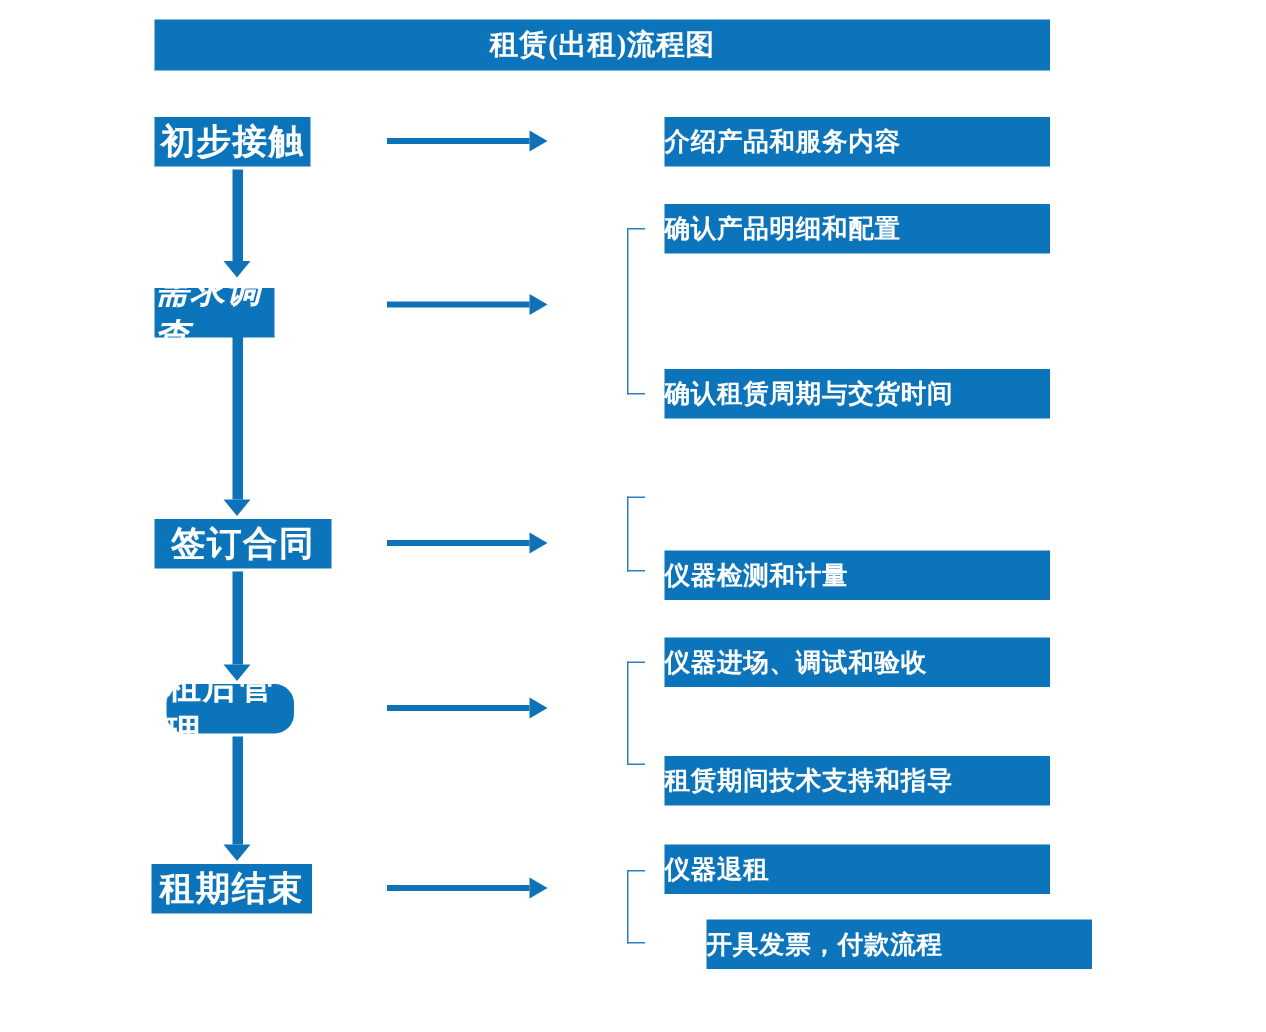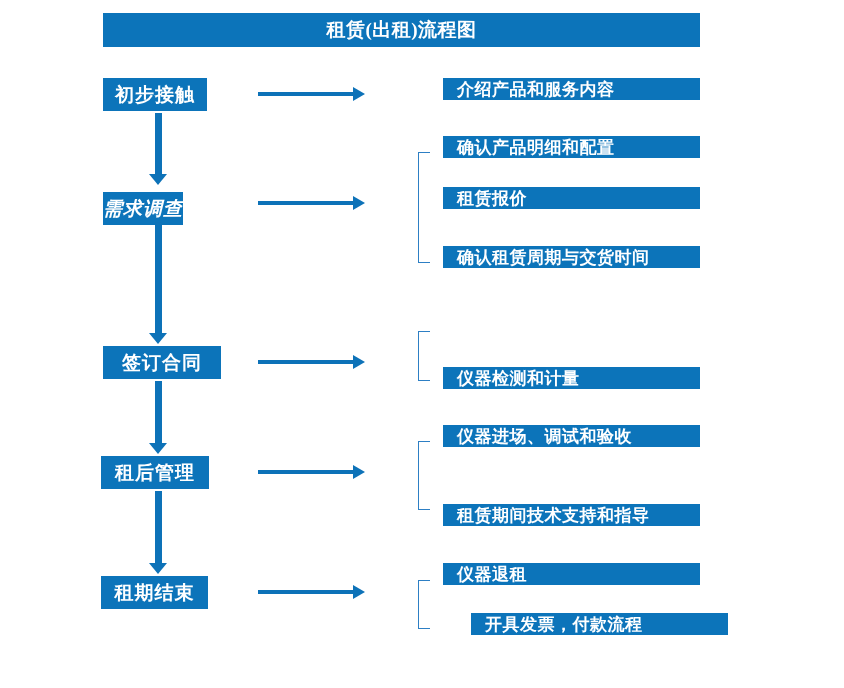--- a/index.html
+++ b/index.html
@@ -37,40 +37,39 @@
     align-items: center;
     justify-content: center;
     letter-spacing: 0.5px;
   }
 
   
   .stage-box {
     position: absolute;
     background: #0c74ba;
     color: #ffffff;
-    font-size: 19px;
+    font-size: 23px;
     font-weight: bold;
     display: flex;
     align-items: center;
     justify-content: center;
     letter-spacing: 1px;
     height: 33px;
   }
 
   
   .detail-box {
     position: absolute;
     background: #0c74ba;
     color: #ffffff;
     font-size: 17px;
     font-weight: bold;
     display: flex;
     align-items: center;
-    height: 22px;
-    padding-left: 14px;
+    height: 33px;
     box-sizing: border-box;
     letter-spacing: 0.5px;
   }
 
   
   .v-arrow {
     position: absolute;
     width: 22px;
   }
   .v-arrow .shaft {
@@ -128,21 +127,21 @@
 <div id="flow-root">
 
   <div class="title-banner">租赁(出租)流程图</div>
 
   <div class="stage-box" style="left:103px; top:78px; width:104px;">初步接触</div>
 
   <div class="stage-box" style="left:103px; top:192px; width:80px;font-style:italic;">需求调查</div>
 
   <div class="stage-box" style="left:103px; top:346px; width:118px;text-align:right;">签订合同</div>
 
-  <div class="stage-box" style="left:101px; top:456px; width:108px;">租后管理</div>
+  <div class="stage-box" style="left:111px; top:456px; width:85px;border-radius:13px;">租后管理</div>
 
   <div class="stage-box" style="left:101px; top:576px; width:107px;">租期结束</div>
 
   <div class="v-arrow" style="left:147px; top:113px; height:72px;">
     <div class="shaft" style="height:61px;"></div>
     <div class="head" style="top:61px;"></div>
   </div>
 
   <div class="v-arrow" style="left:147px; top:222px; height:122px;">
     <div class="shaft" style="height:111px;"></div>
@@ -189,21 +188,20 @@
   <div class="bracket" style="left:418px; top:331px; height:50px;"></div>
 
   <div class="bracket" style="left:418px; top:441px; height:69px;"></div>
 
   <div class="bracket" style="left:418px; top:580px; height:49px;"></div>
 
   <div class="detail-box" style="left:443px; top:78px; width:257px;">介绍产品和服务内容</div>
 
   <div class="detail-box" style="left:443px; top:136px; width:257px;">确认产品明细和配置</div>
 
-  <div class="detail-box" style="left:443px; top:187px; width:257px;">租赁报价</div>
 
   <div class="detail-box" style="left:443px; top:246px; width:257px;">确认租赁周期与交货时间</div>
 
 
   <div class="detail-box" style="left:443px; top:367px; width:257px;">仪器检测和计量</div>
 
   <div class="detail-box" style="left:443px; top:425px; width:257px;text-align:center;">仪器进场、调试和验收</div>
 
   <div class="detail-box" style="left:443px; top:494px; width:257px;margin-top:10px;">租赁期间技术支持和指导</div>
 

